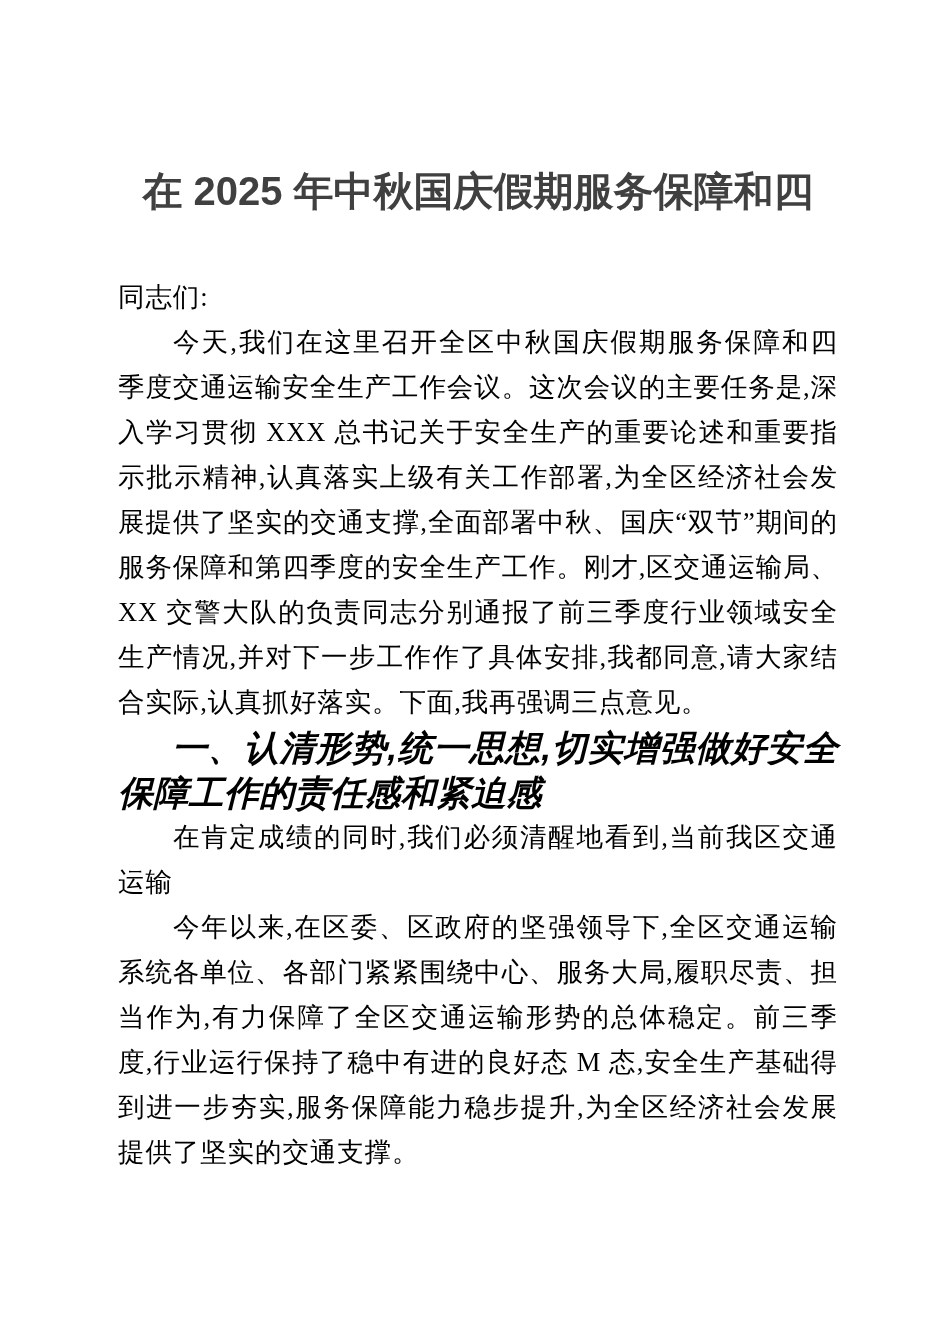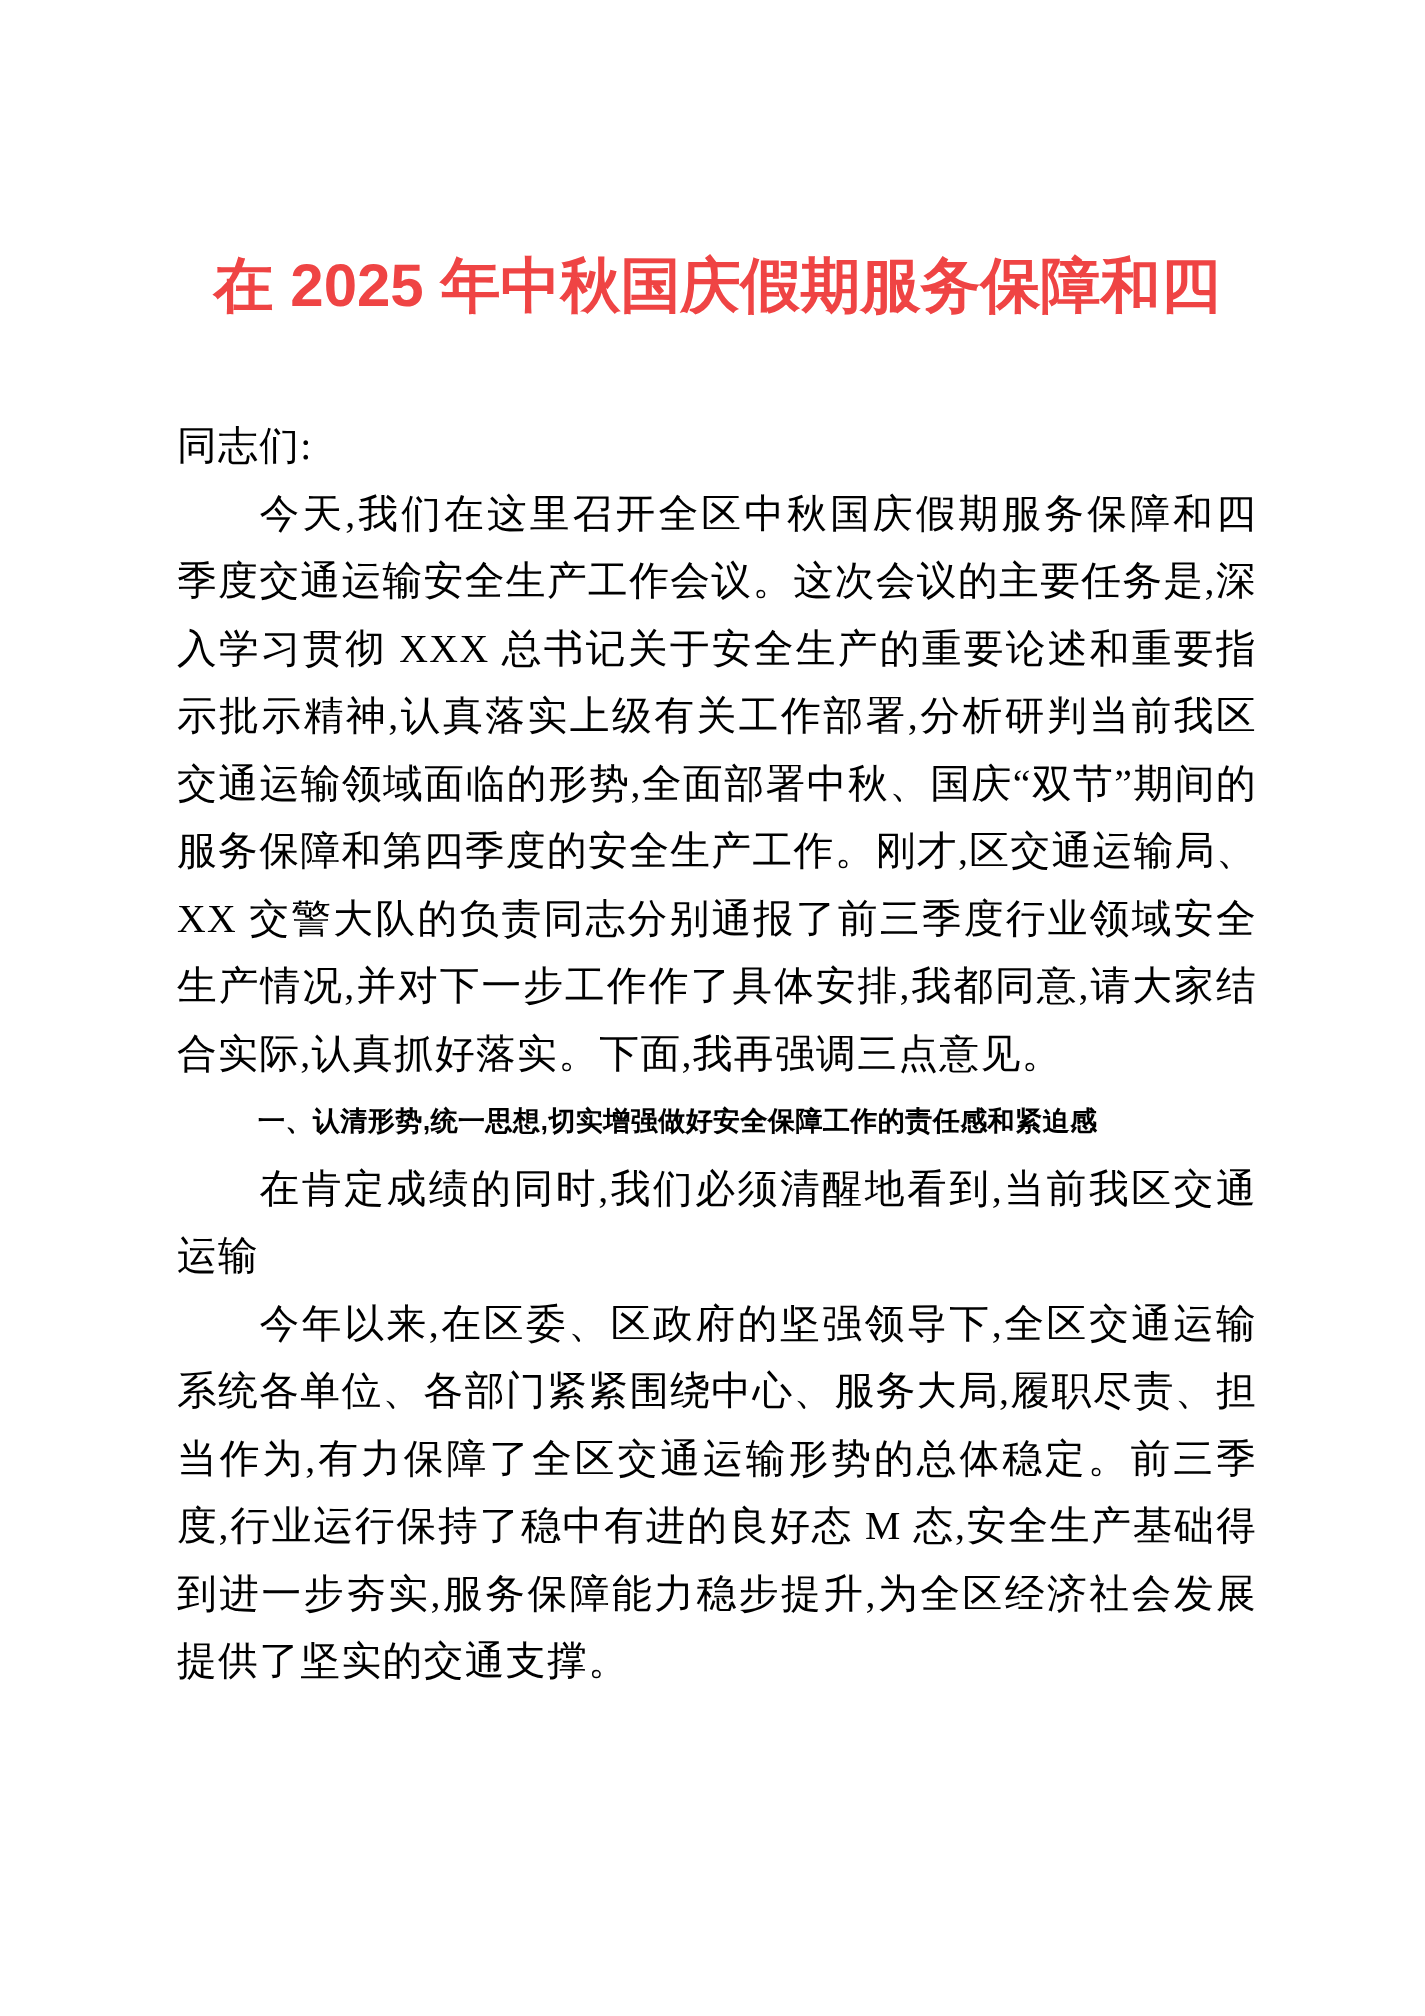--- a/index.html
+++ b/index.html
@@ -25,21 +25,21 @@
   }
 
   
   .doc-title {
     margin: 0;
     padding-top: 163px;
     font-family: "Liberation Sans", "DejaVu Sans", sans-serif;
     font-weight: 700;
     font-size: 40px;
     line-height: 56px;
-    color: #ef4444;
+    color: #404040;
     text-align: center;
     letter-spacing: 0px;
     word-break: break-all;
     -webkit-font-smoothing: none;
   }
 
   
   .body-block {
     margin-top: 56px;
     font-family: "Liberation Serif", "DejaVu Serif", serif;
@@ -61,45 +61,46 @@
 
   p.indent {
     text-indent: 55px;
   }
 
   
   p.section-heading {
     margin: 0;
     font-family: "Liberation Sans", "DejaVu Sans", sans-serif;
     font-weight: 700;
-    font-size: 18px;
+    font-size: 35px;
     line-height: 45px;
     text-indent: 54px;
     letter-spacing: 0.3px;
     text-align: justify;
     text-justify: inter-character;
     word-break: break-all;
     color: #000000;
+    font-style: italic;
   }
 </style>
 </head>
 <body>
 
 <div class="page">
   <div class="content">
 
     <h1 class="doc-title">
       <span>在 2025 年中秋国庆假期服务保障和四</span><br>
     </h1>
 
     <div class="body-block">
 
       <p class="para">同志们:</p>
 
-      <p class="para indent">今天,我们在这里召开全区中秋国庆假期服务保障和四季度交通运输安全生产工作会议。这次会议的主要任务是,深入学习贯彻 XXX 总书记关于安全生产的重要论述和重要指示批示精神,认真落实上级有关工作部署,分析研判当前我区交通运输领域面临的形势,全面部署中秋、国庆“双节”期间的服务保障和第四季度的安全生产工作。刚才,区交通运输局、XX 交警大队的负责同志分别通报了前三季度行业领域安全生产情况,并对下一步工作作了具体安排,我都同意,请大家结合实际,认真抓好落实。下面,我再强调三点意见。</p>
+      <p class="para indent">今天,我们在这里召开全区中秋国庆假期服务保障和四季度交通运输安全生产工作会议。这次会议的主要任务是,深入学习贯彻 XXX 总书记关于安全生产的重要论述和重要指示批示精神,认真落实上级有关工作部署,为全区经济社会发展提供了坚实的交通支撑,全面部署中秋、国庆“双节”期间的服务保障和第四季度的安全生产工作。刚才,区交通运输局、XX 交警大队的负责同志分别通报了前三季度行业领域安全生产情况,并对下一步工作作了具体安排,我都同意,请大家结合实际,认真抓好落实。下面,我再强调三点意见。</p>
 
       <p class="section-heading">一、认清形势,统一思想,切实增强做好安全保障工作的责任感和紧迫感</p>
 
       <p class="para indent">在肯定成绩的同时,我们必须清醒地看到,当前我区交通运输</p>
 
       <p class="para indent">今年以来,在区委、区政府的坚强领导下,全区交通运输系统各单位、各部门紧紧围绕中心、服务大局,履职尽责、担当作为,有力保障了全区交通运输形势的总体稳定。前三季度,行业运行保持了稳中有进的良好态 M 态,安全生产基础得到进一步夯实,服务保障能力稳步提升,为全区经济社会发展提供了坚实的交通支撑。</p>
 
     </div>
   </div>
 </div>

